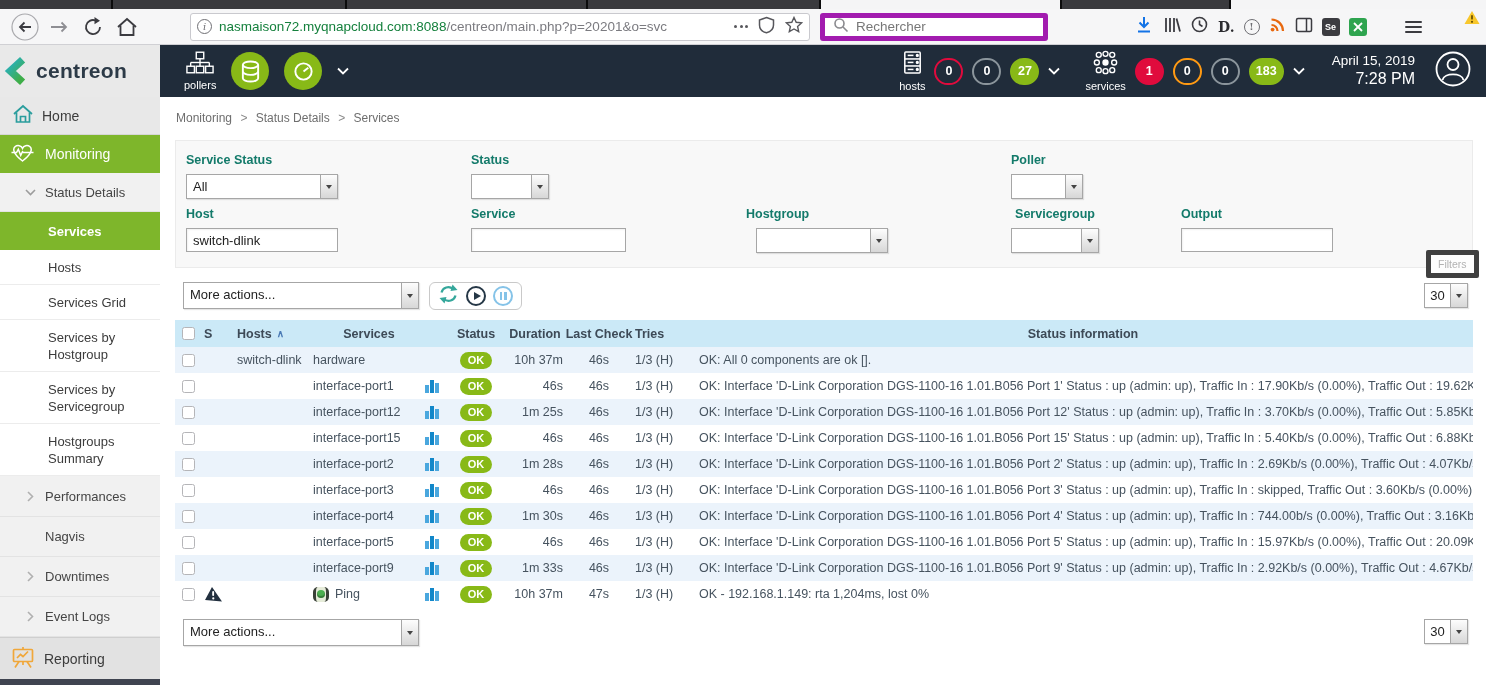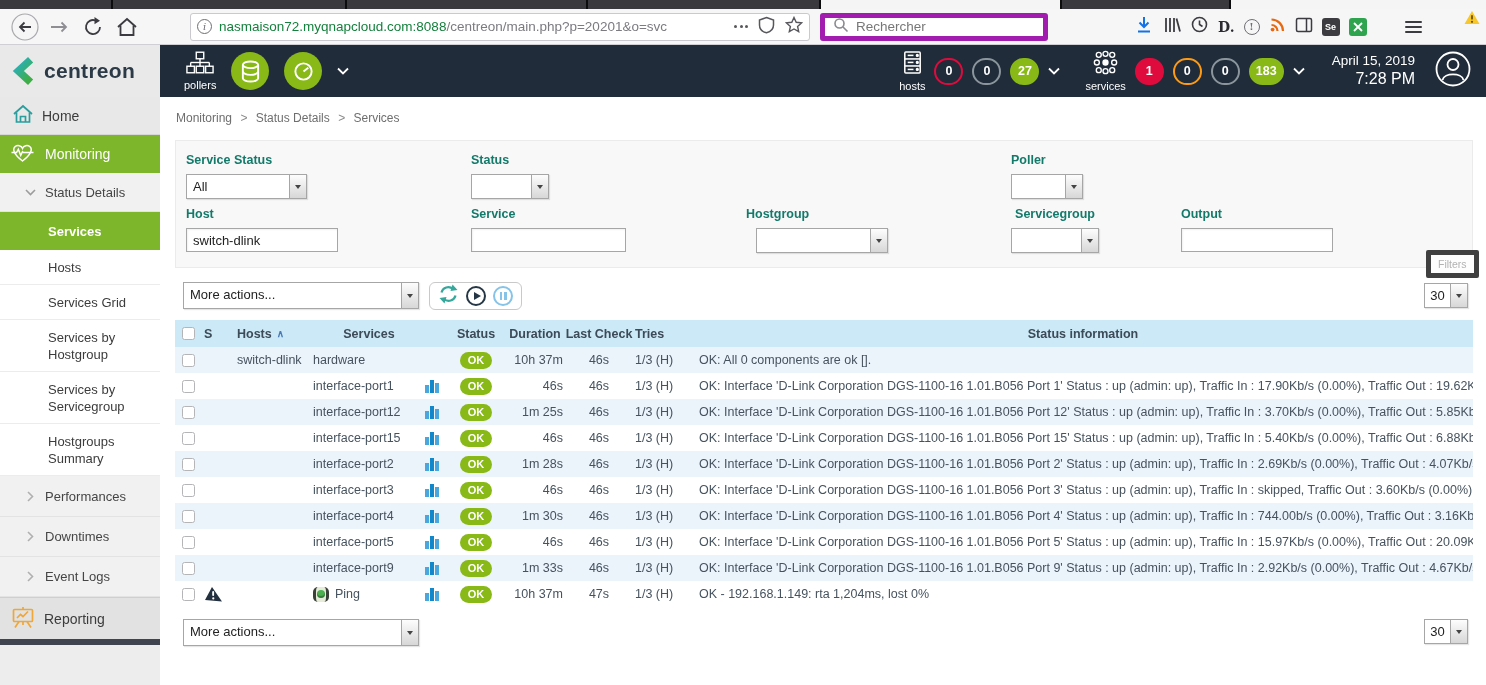--- a/index.html
+++ b/index.html
@@ -29,21 +29,21 @@
   .i-circle.b { font-style:normal; font-weight:bold; width:16px; height:16px; }
   .d-ext { font-family:"DejaVu Serif", serif; font-weight:bold; font-size:14px; color:#2b2b2f; }
   .ext-badge { width:18px; height:18px; border-radius:3px; background:#3b3b40; color:#fff; font-size:9px; font-weight:bold; display:inline-flex; align-items:center; justify-content:center; }
   .ext-badge.green { background:#2ea44f; }
   .menu-btn { position:relative; margin-left:38px; display:inline-flex; flex-direction:column; gap:3px; width:17px; }
   .menu-btn i { height:2px; background:#3b3b40; border-radius:1px; }
   .warn-tri { position:absolute; right:6px; top:1px; }
 
   
   .cheader { display:flex; height:52px; }
-  .brand { width:160px; height:52px; background:#e9e9e9; display:flex; align-items:center; padding-left:8px; gap:4px; }
+  .brand { width:160px; height:52px; background:#e9e9e9; display:flex; align-items:center; padding-left:0; gap:4px; }
   .brand-name { font-size:21px; font-weight:bold; color:#2c3a47; letter-spacing:0.3px; }
   .topbar { flex:1; background:#202c3a; display:flex; align-items:center; color:#fff; padding:0 14px 0 24px; }
   .tb-left { display:flex; align-items:center; gap:15px; }
   .icon-stack { display:flex; flex-direction:column; align-items:center; gap:1px; }
   .icon-stack .lbl { font-size:11px; color:#fff; }
   .hicon-circle { width:38px; height:38px; border-radius:50%; background:#88b917; display:inline-flex; align-items:center; justify-content:center; }
   .chev { display:inline-flex; }
   .tb-right { margin-left:auto; display:flex; align-items:center; gap:9px; }
   .badge { min-width:29px; height:27px; padding:0 5px; border-radius:15px; display:inline-flex; align-items:center; justify-content:center; font-weight:bold; font-size:12.5px; color:#fff; border:2px solid transparent; }
   .b-red-o { border-color:#e00b3d; }
@@ -432,20 +432,23 @@
         <span>Hostgroups Summary</span>
       </div>
     <div class="sb-item sb-group sb-g2">
       <span class="sb-chev">
         <svg width="7" height="11" viewBox="0 0 7 11" fill="none" stroke="#b0b0b0" stroke-width="1.6">
             <path d="M1 1 L5.5 5.5 L1 10"></path>
           </svg>
       </span>
       <span>Performances</span>
     </div>
+    <div class="sb-item sb-group sb-g3 noch">
+        <span>Nagvis</span>
+      </div>
     <div class="sb-item sb-group sb-g3">
       <span class="sb-chev">
         <svg width="7" height="11" viewBox="0 0 7 11" fill="none" stroke="#b0b0b0" stroke-width="1.6">
             <path d="M1 1 L5.5 5.5 L1 10"></path>
           </svg>
       </span>
       <span>Downtimes</span>
     </div>
     <div class="sb-item sb-group sb-g3">
       <span class="sb-chev">
@@ -475,21 +478,21 @@
       <span>Monitoring</span>
       <span class="sep">&gt;</span>
       <span>Status Details</span>
       <span class="sep">&gt;</span>
       <span>Services</span>
     </div>
 
     <div class="fpanel">
       <div class="ffield" style="left:10px; top:12px;">
         <span class="flabel">Service Status</span>
-        <div class="fsel" style="width:121px">
+        <div class="fsel" style="width:152px">
           <span class="fsel-val">All</span>
           <span class="fsel-arrow">
               <b></b>
             </span>
         </div>
       </div>
       <div class="ffield" style="left:295px; top:12px;">
         <span class="flabel">Status</span>
         <div class="fsel" style="width:78px">
           <span class="fsel-val"></span>

